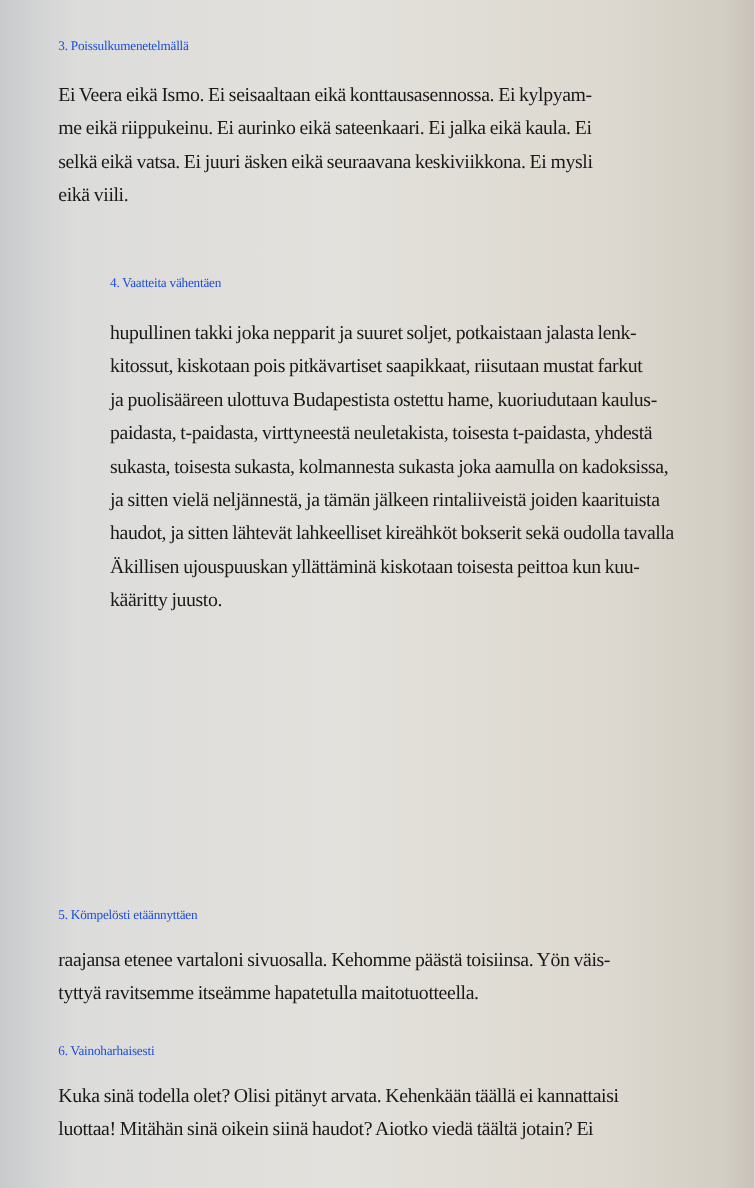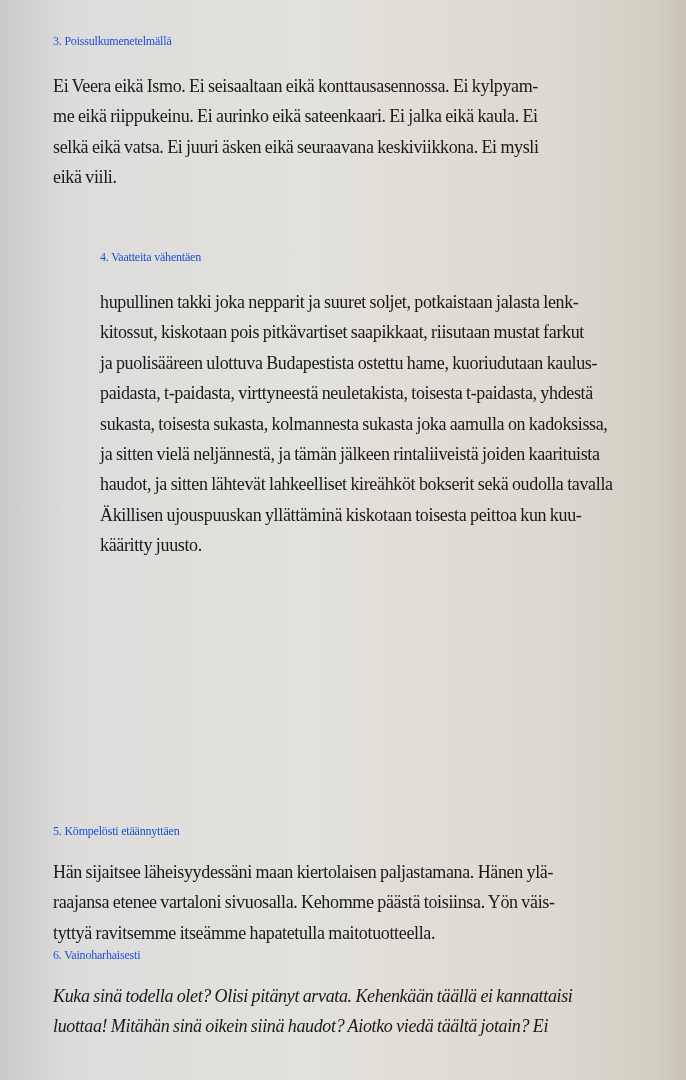--- a/index.html
+++ b/index.html
@@ -64,27 +64,26 @@
       <span class="line">ja sitten vielä neljännestä, ja tämän jälkeen rintaliiveistä joiden kaarituista</span>
       <span class="line">haudot, ja sitten lähtevät lahkeelliset kireähköt bokserit sekä oudolla tavalla</span>
       <span class="line">Äkillisen ujouspuuskan yllättäminä kiskotaan toisesta peittoa kun kuu-</span>
       <span class="line">kääritty juusto.</span>
     </div>
   </div>
 
   <div class="section" style="top:788px;margin-top:32px;">
     <div class="heading">5. Kömpelösti etäännyttäen</div>
     <div class="para" style="margin-top:15px;">
-      <span class="line">Hän sijaitsee läheisyydessäni maan kiertolaisen paljastamana. Hänen ylä-</span>
       <span class="line">raajansa etenee vartaloni sivuosalla. Kehomme päästä toisiinsa. Yön väis-</span>
       <span class="line">tyttyä ravitsemme itseämme hapatetulla maitotuotteella.</span>
     </div>
   </div>
 
   <div class="section" style="top:944px;">
     <div class="heading">6. Vainoharhaisesti</div>
-    <div class="para" style="margin-top:15px;font-style:italic;">
+    <div class="para" style="margin-top:15px;">
       <span class="line">Kuka sinä todella olet? Olisi pitänyt arvata. Kehenkään täällä ei kannattaisi</span>
       <span class="line">luottaa! Mitähän sinä oikein siinä haudot? Aiotko viedä täältä jotain? Ei</span>
     </div>
   </div>
 
 </div>
 
 </body></html>

